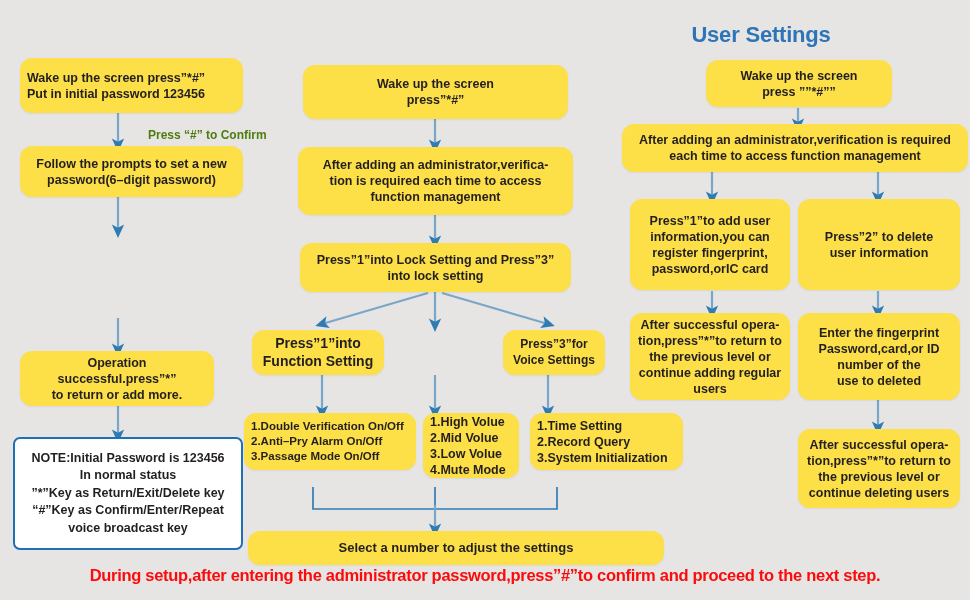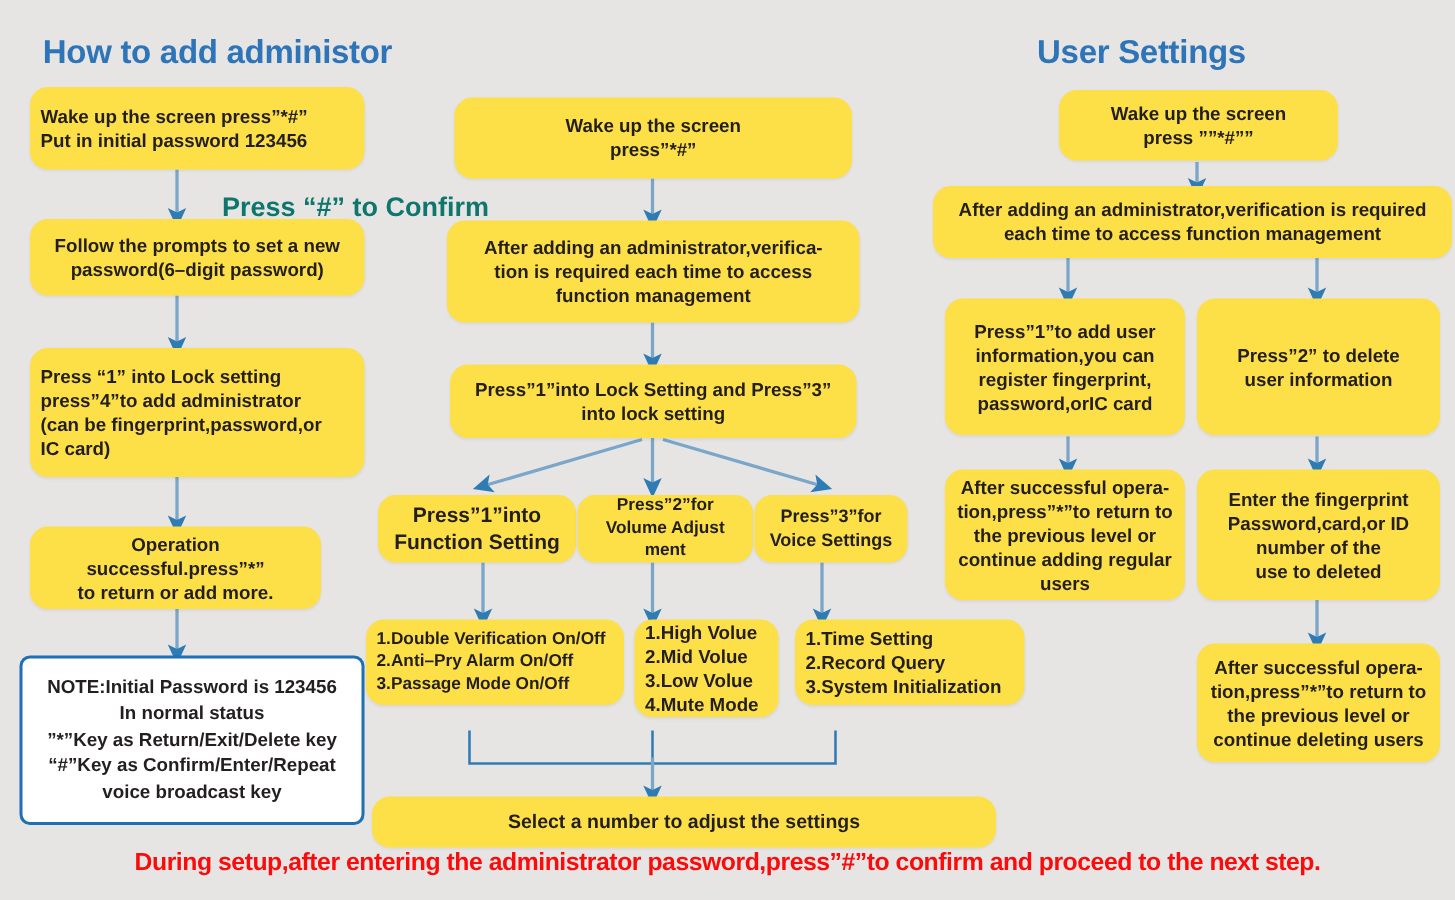--- a/index.html
+++ b/index.html
@@ -52,23 +52,23 @@
     text-align:center;
     color:#231f20;
     font-size:12.5px;
     line-height:1.4;
     font-weight:bold;
     padding:4px 6px;
   }
   .note-box .txt{white-space:pre-line;width:100%;}
   .red-label{
     position:absolute;
-    color:#0f766e;
-    font-weight:bold;
-    font-size:18px;
+    color:#4d7c0f;
+    font-weight:bold;
+    font-size:12px;
     white-space:nowrap;
   }
   .footer-banner{
     position:absolute;
     left:0;top:566px;width:970px;
     text-align:center;
     color:#fb0b0b;
     font-weight:bold;
     font-size:16.5px;
     letter-spacing:-0.3px;
@@ -111,40 +111,33 @@
       <line x1="878" y1="400" x2="878" y2="428"></line>
     </g>
 
     <g stroke="#2f7cb5" stroke-width="1.7" fill="none">
       <path d="M313,487 L313,509 L557,509 L557,487"></path>
       <line x1="435" y1="487" x2="435" y2="509"></line>
     </g>
     <line x1="435" y1="505" x2="435" y2="530" stroke="#7aa6c9" stroke-width="2.2" marker-end="url(#ah)"></line>
   </svg>
 
-  <div class="col-title" style="left:20px;top:22px;width:250px;">How to add administor</div>
 
   <div class="node left-align" style="left:20px;top:58px;width:223px;height:55px;">
     <span class="txt">Wake up the screen press”*#”
 Put in initial password 123456</span>
   </div>
 
   <div class="red-label" style="left:148px;top:128px;">Press “#” to Confirm</div>
 
   <div class="node" style="left:20px;top:146px;width:223px;height:51px;">
     <span class="txt">Follow the  prompts to set a new
 password(6–digit password)</span>
   </div>
 
-  <div class="node left-align" style="left:20px;top:232px;width:223px;height:86px;">
-    <span class="txt">Press  “1” into Lock setting
-press”4”to add administrator
-(can be fingerprint,password,or
-IC card)</span>
-  </div>
 
   <div class="node" style="left:20px;top:351px;width:194px;height:55px;">
     <span class="txt">Operation successful.press”*”
 to return or add more.</span>
   </div>
 
   <div class="note-box" style="left:13px;top:437px;width:230px;height:113px;">
     <span class="txt">NOTE:Initial Password is 123456
 In normal status
 ”*”Key as Return/Exit/Delete  key
@@ -167,24 +160,20 @@
   <div class="node" style="left:300px;top:243px;width:271px;height:49px;">
     <span class="txt">Press”1”into Lock Setting and Press”3”
 into lock setting</span>
   </div>
 
   <div class="node" style="left:252px;top:330px;width:132px;height:45px;font-size:14px;">
     <span class="txt">Press”1”into
 Function Setting</span>
   </div>
 
-  <div class="node" style="left:385px;top:330px;width:117px;height:45px;font-size:11.5px;">
-    <span class="txt">Press”2”for
-Volume Adjust ment</span>
-  </div>
 
   <div class="node" style="left:503px;top:330px;width:102px;height:45px;font-size:12px;">
     <span class="txt">Press”3”for
 Voice Settings</span>
   </div>
 
   <div class="node left-align" style="left:244px;top:413px;width:172px;height:57px;font-size:11.5px;">
     <span class="txt">1.Double Verification On/Off
  2.Anti–Pry Alarm On/Off
  3.Passage Mode On/Off</span>

